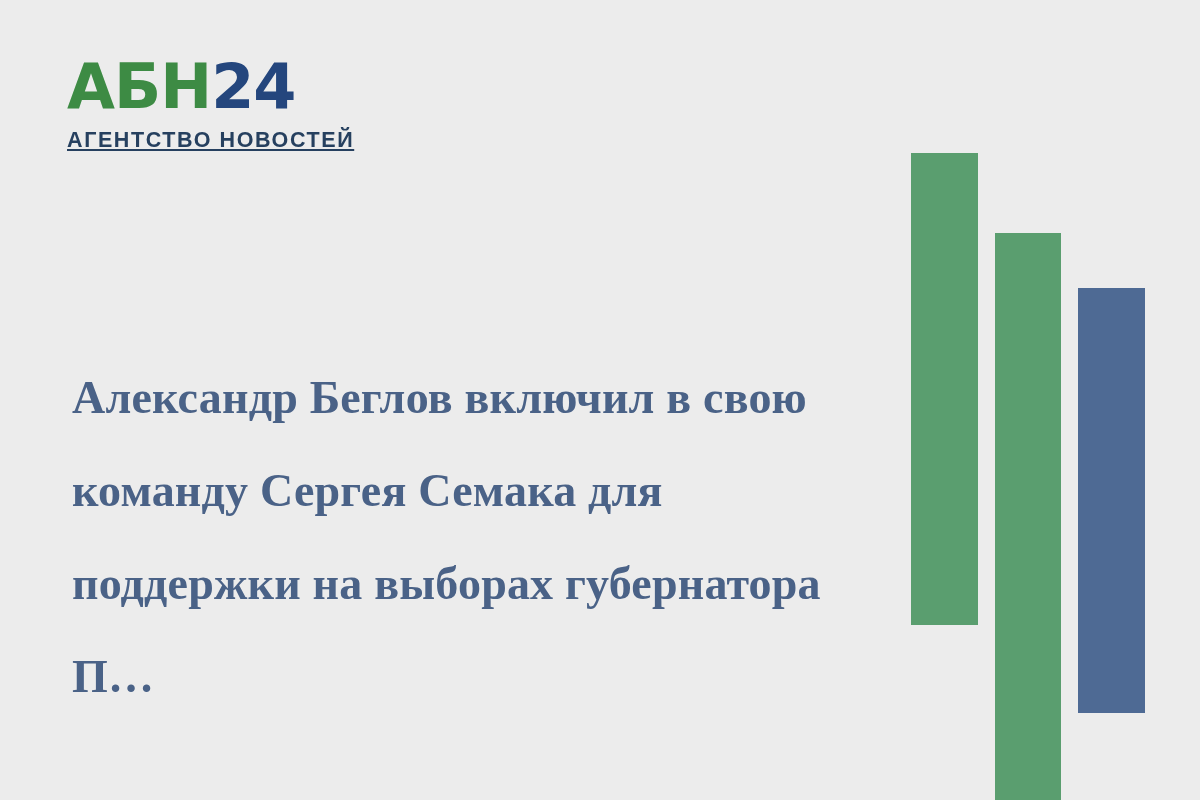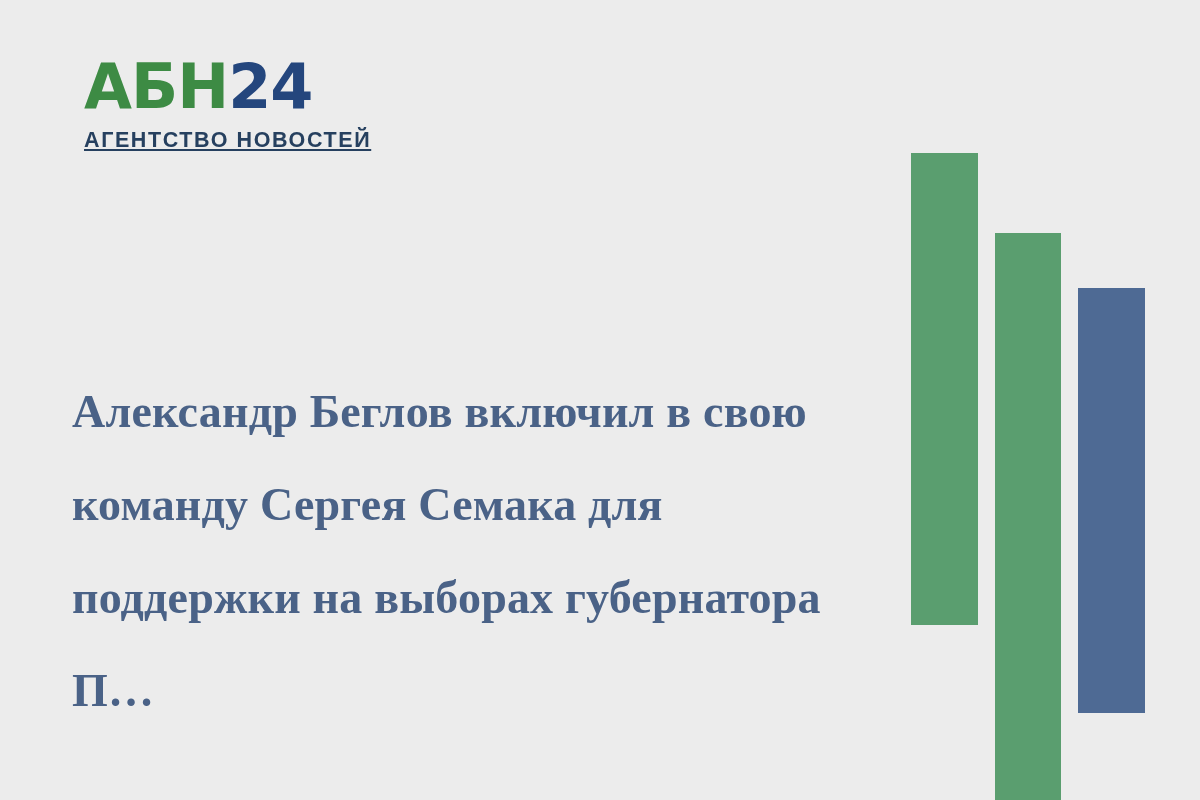--- a/index.html
+++ b/index.html
@@ -17,21 +17,21 @@
     position: relative;
     width: 1200px;
     height: 800px;
     background: #ECECEC;
     overflow: hidden;
   }
 
   
   #logo {
     position: absolute;
-    left: 84px;
+    left: 67px;
     top: 58px;
     width: 300px;
   }
   #logo-wordmark {
     font-family: "DejaVu Sans", sans-serif;
     font-weight: bold;
     font-size: 62px;
     line-height: 0.95;
     letter-spacing: -1px;
     white-space: nowrap;
@@ -49,21 +49,21 @@
     white-space: nowrap;
     margin-top: 4px;
     display: block;
     text-decoration: underline;
   }
 
   
   #headline {
     position: absolute;
     left: 72px;
-    top: 334px;
+    top: 320px;
     width: 800px;
     font-family: "Liberation Serif", "DejaVu Serif", serif;
     font-weight: bold;
     font-size: 46px;
     line-height: 93px;
     color: #4A6287;
     letter-spacing: 0.2px;
   }
 
   

